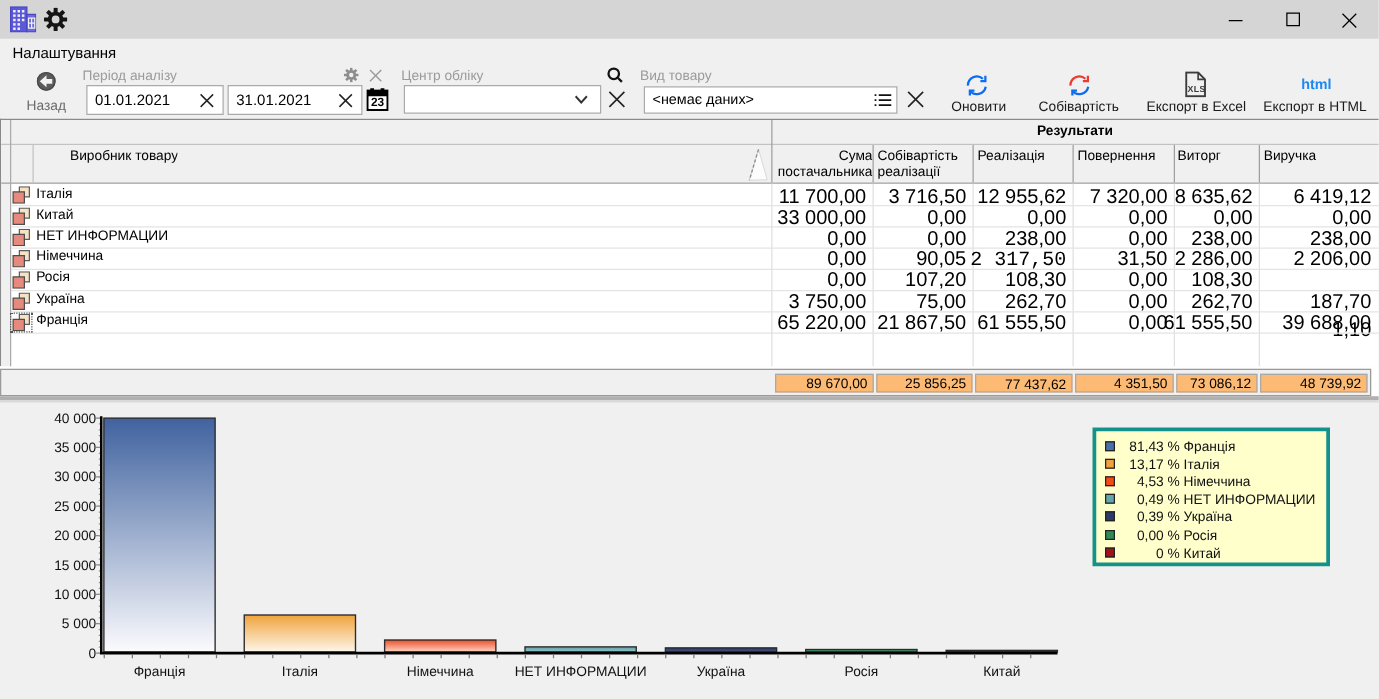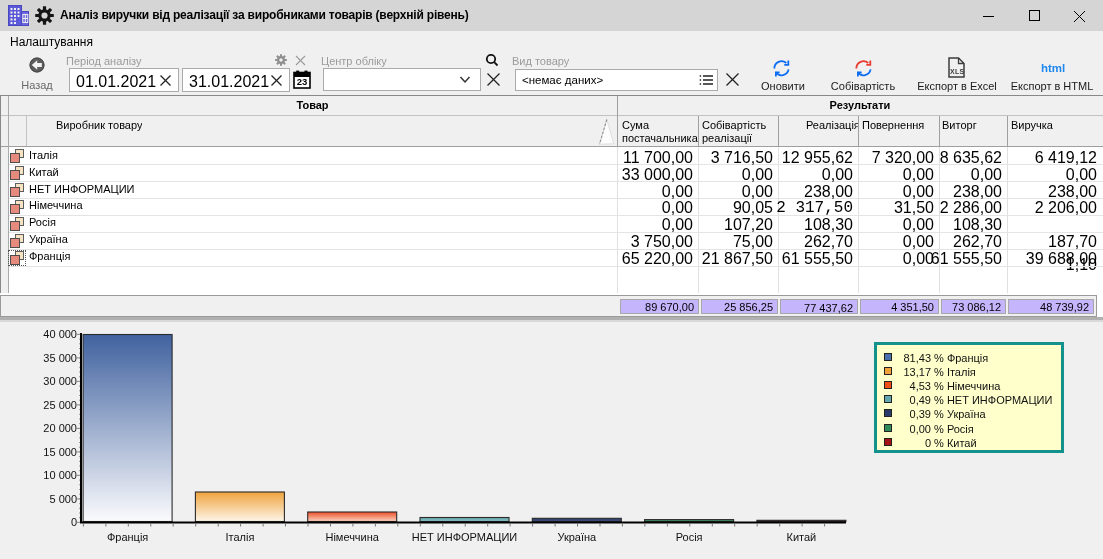--- a/index.html
+++ b/index.html
@@ -6,33 +6,33 @@
 body { font-family:"Liberation Sans", sans-serif; background:#f0f0f0; position:relative; color:#000; }
 .abs { position:absolute; }
 
 #titlebar { position:absolute; left:0; top:0; width:1103px; height:31px; background:#d5d5d5; }
 #title-text { position:absolute; left:60px; top:8px; font-size:12px; font-weight:bold; letter-spacing:-0.2px; }
 
 #menu { position:absolute; left:10px; top:35px; font-size:12px; }
 
 .tlabel { position:absolute; font-size:11px; color:#9b9b9b; white-space:nowrap; }
 .field { position:absolute; background:#fff; border:1px solid #aaa; }
-.fieldtext { position:absolute; font-size:16px; color:#000; white-space:nowrap; }
+.fieldtext { position:absolute; font-size:12px; color:#000; white-space:nowrap; }
 .btntext { position:absolute; font-size:11px; color:#1a1a1a; white-space:nowrap; text-align:center; }
 
 #tablewrap { position:absolute; left:0; top:95px; width:1103px; height:198px; background:#fff; border-top:1px solid #898989; border-left:1px solid #898989; }
 .hdrband { position:absolute; background:#f0f0f0; }
 .vline { position:absolute; width:1px; background:#c3c3c3; }
 .hline { position:absolute; height:1px; background:#e4e4e4; }
 .cellnum { position:absolute; font-size:16px; text-align:right; white-space:nowrap; }
 .rowname { position:absolute; font-size:11px; white-space:nowrap; }
 .hdrtxt { position:absolute; font-size:11px; line-height:13px; white-space:pre; overflow:hidden; }
 
 #totals { position:absolute; left:0; top:295px; width:1097px; height:22px; background:#f0f0f0; border:1px solid #9a9a9a; }
-.totbox { position:absolute; top:3px; height:15px; background:#c4b5fd; border:1px solid #a8a8a8; font-size:11px; text-align:right; }
+.totbox { position:absolute; top:3px; height:15px; background:#fdba74; border:1px solid #a8a8a8; font-size:11px; text-align:right; }
 
 #legend { position:absolute; left:874px; top:342px; width:190px; height:111px; background:#ffffcc; border:3px solid #12918d; }
 .lrow { position:absolute; font-size:11px; color:#111; white-space:pre; }
 .lnum { display:inline-block; width:38px; text-align:right; }
 .lsq { position:absolute; left:7px; width:8px; height:8px; border:1px solid #222; }
 </style></head>
 <body>
 <div id="titlebar">
   <svg class="abs" style="left:8px; top:5px;" width="21" height="21" viewBox="0 0 21 21">
     <rect x="0.5" y="0.5" width="13" height="20" fill="#5b58da" stroke="#4a47c0"></rect>
@@ -65,21 +65,20 @@
         <rect x="0.2" y="7.9" width="4" height="3.2" rx="0.5"></rect>
         <rect x="14.8" y="7.9" width="4" height="3.2" rx="0.5"></rect>
         <rect x="7.9" y="0.2" width="3.2" height="4" rx="0.5" transform="rotate(45 9.5 9.5)"></rect>
         <rect x="7.9" y="14.8" width="3.2" height="4" rx="0.5" transform="rotate(45 9.5 9.5)"></rect>
         <rect x="0.2" y="7.9" width="4" height="3.2" rx="0.5" transform="rotate(45 9.5 9.5)"></rect>
         <rect x="14.8" y="7.9" width="4" height="3.2" rx="0.5" transform="rotate(45 9.5 9.5)"></rect>
       </g>
     </g>
     <circle cx="9.5" cy="9.5" r="3.1" fill="#d5d5d5"></circle>
   </svg>
-  <div id="title-text">Аналіз виручки від реалізації за виробниками товарів (верхній рівень)</div>
   <svg class="abs" style="left:975px; top:0;" width="120" height="31" viewBox="0 0 120 31">
     <line x1="8" y1="16.5" x2="19" y2="16.5" stroke="#000" stroke-width="1"></line>
     <rect x="54.5" y="10.5" width="10" height="10" fill="none" stroke="#000"></rect>
     <line x1="99" y1="11" x2="110" y2="22" stroke="#000"></line>
     <line x1="110" y1="11" x2="99" y2="22" stroke="#000"></line>
   </svg>
 </div>
 <div id="menu">Налаштування</div>
 
 <div id="toolbar">
@@ -193,27 +192,26 @@
   </svg>
   <div class="btntext" style="left:912px; top:80px; width:90px;">Експорт в Excel</div>
 
   <div class="abs" style="left:1041px; top:62px; width:46px; font-size:11.5px; font-weight:bold; color:#1e87f0;">html</div>
   <div class="btntext" style="left:1007px; top:80px; width:90px;">Експорт в HTML</div>
 </div>
 
 <div id="tablewrap">
 <div class="abs" style="left:0; top:0; width:7px; height:198px; background:#f0f0f0;"></div>
 <div class="hdrband" style="left:0; top:0; width:1102px; height:19px;"></div>
-<div class="hdrtxt" style="left:7px; top:3px; width:609px; text-align:center; font-weight:bold;">Товар</div>
 <div class="hdrtxt" style="left:616px; top:3px; width:486px; text-align:center; font-weight:bold;">Результати</div>
 <div class="hdrband" style="left:0; top:20px; width:1102px; height:30px;"></div>
 <div class="hdrtxt" style="left:28px; top:23px;padding-left:27px;">Виробник товару</div>
-<div class="hdrtxt" style="left:621px; top:23px; width:76px; height:27px; white-space:normal;">Сума постачальника</div>
+<div class="hdrtxt" style="left:621px; top:23px; width:76px; height:27px; white-space:normal;text-align:right;">Сума постачальника</div>
 <div class="hdrtxt" style="left:701px; top:23px; width:74px; height:27px; white-space:normal;">Собівартість реалізації</div>
-<div class="hdrtxt" style="left:781px; top:23px;margin-left:24px;">Реалізація</div>
+<div class="hdrtxt" style="left:781px; top:23px;">Реалізація</div>
 <div class="hdrtxt" style="left:861px; top:23px;">Повернення</div>
 <div class="hdrtxt" style="left:941px; top:23px;">Виторг</div>
 <div class="hdrtxt" style="left:1010px; top:23px;">Виручка</div>
 <svg class="abs" style="left:597px; top:22px;" width="17" height="27" viewBox="0 0 17 27">
 <path d="M8.8 1.5 L15.8 25.8 L1.5 26.2 Z" fill="#fcfcfc" stroke="#d8d8d8" stroke-width="0.8"></path>
 <line x1="8.8" y1="1.5" x2="1.5" y2="26.2" stroke="#8f8f8f" stroke-width="1.1" stroke-dasharray="2.6,1.6"></line>
 </svg>
 <div class="hline" style="left:0; top:19px; width:1102px; background:#c2c2c2;"></div>
 <div class="hline" style="left:0; top:50px; width:1102px; background:#9f9f9f;"></div>
 <div class="vline" style="left:7px; top:0; height:198px; background:#aaa;"></div>

